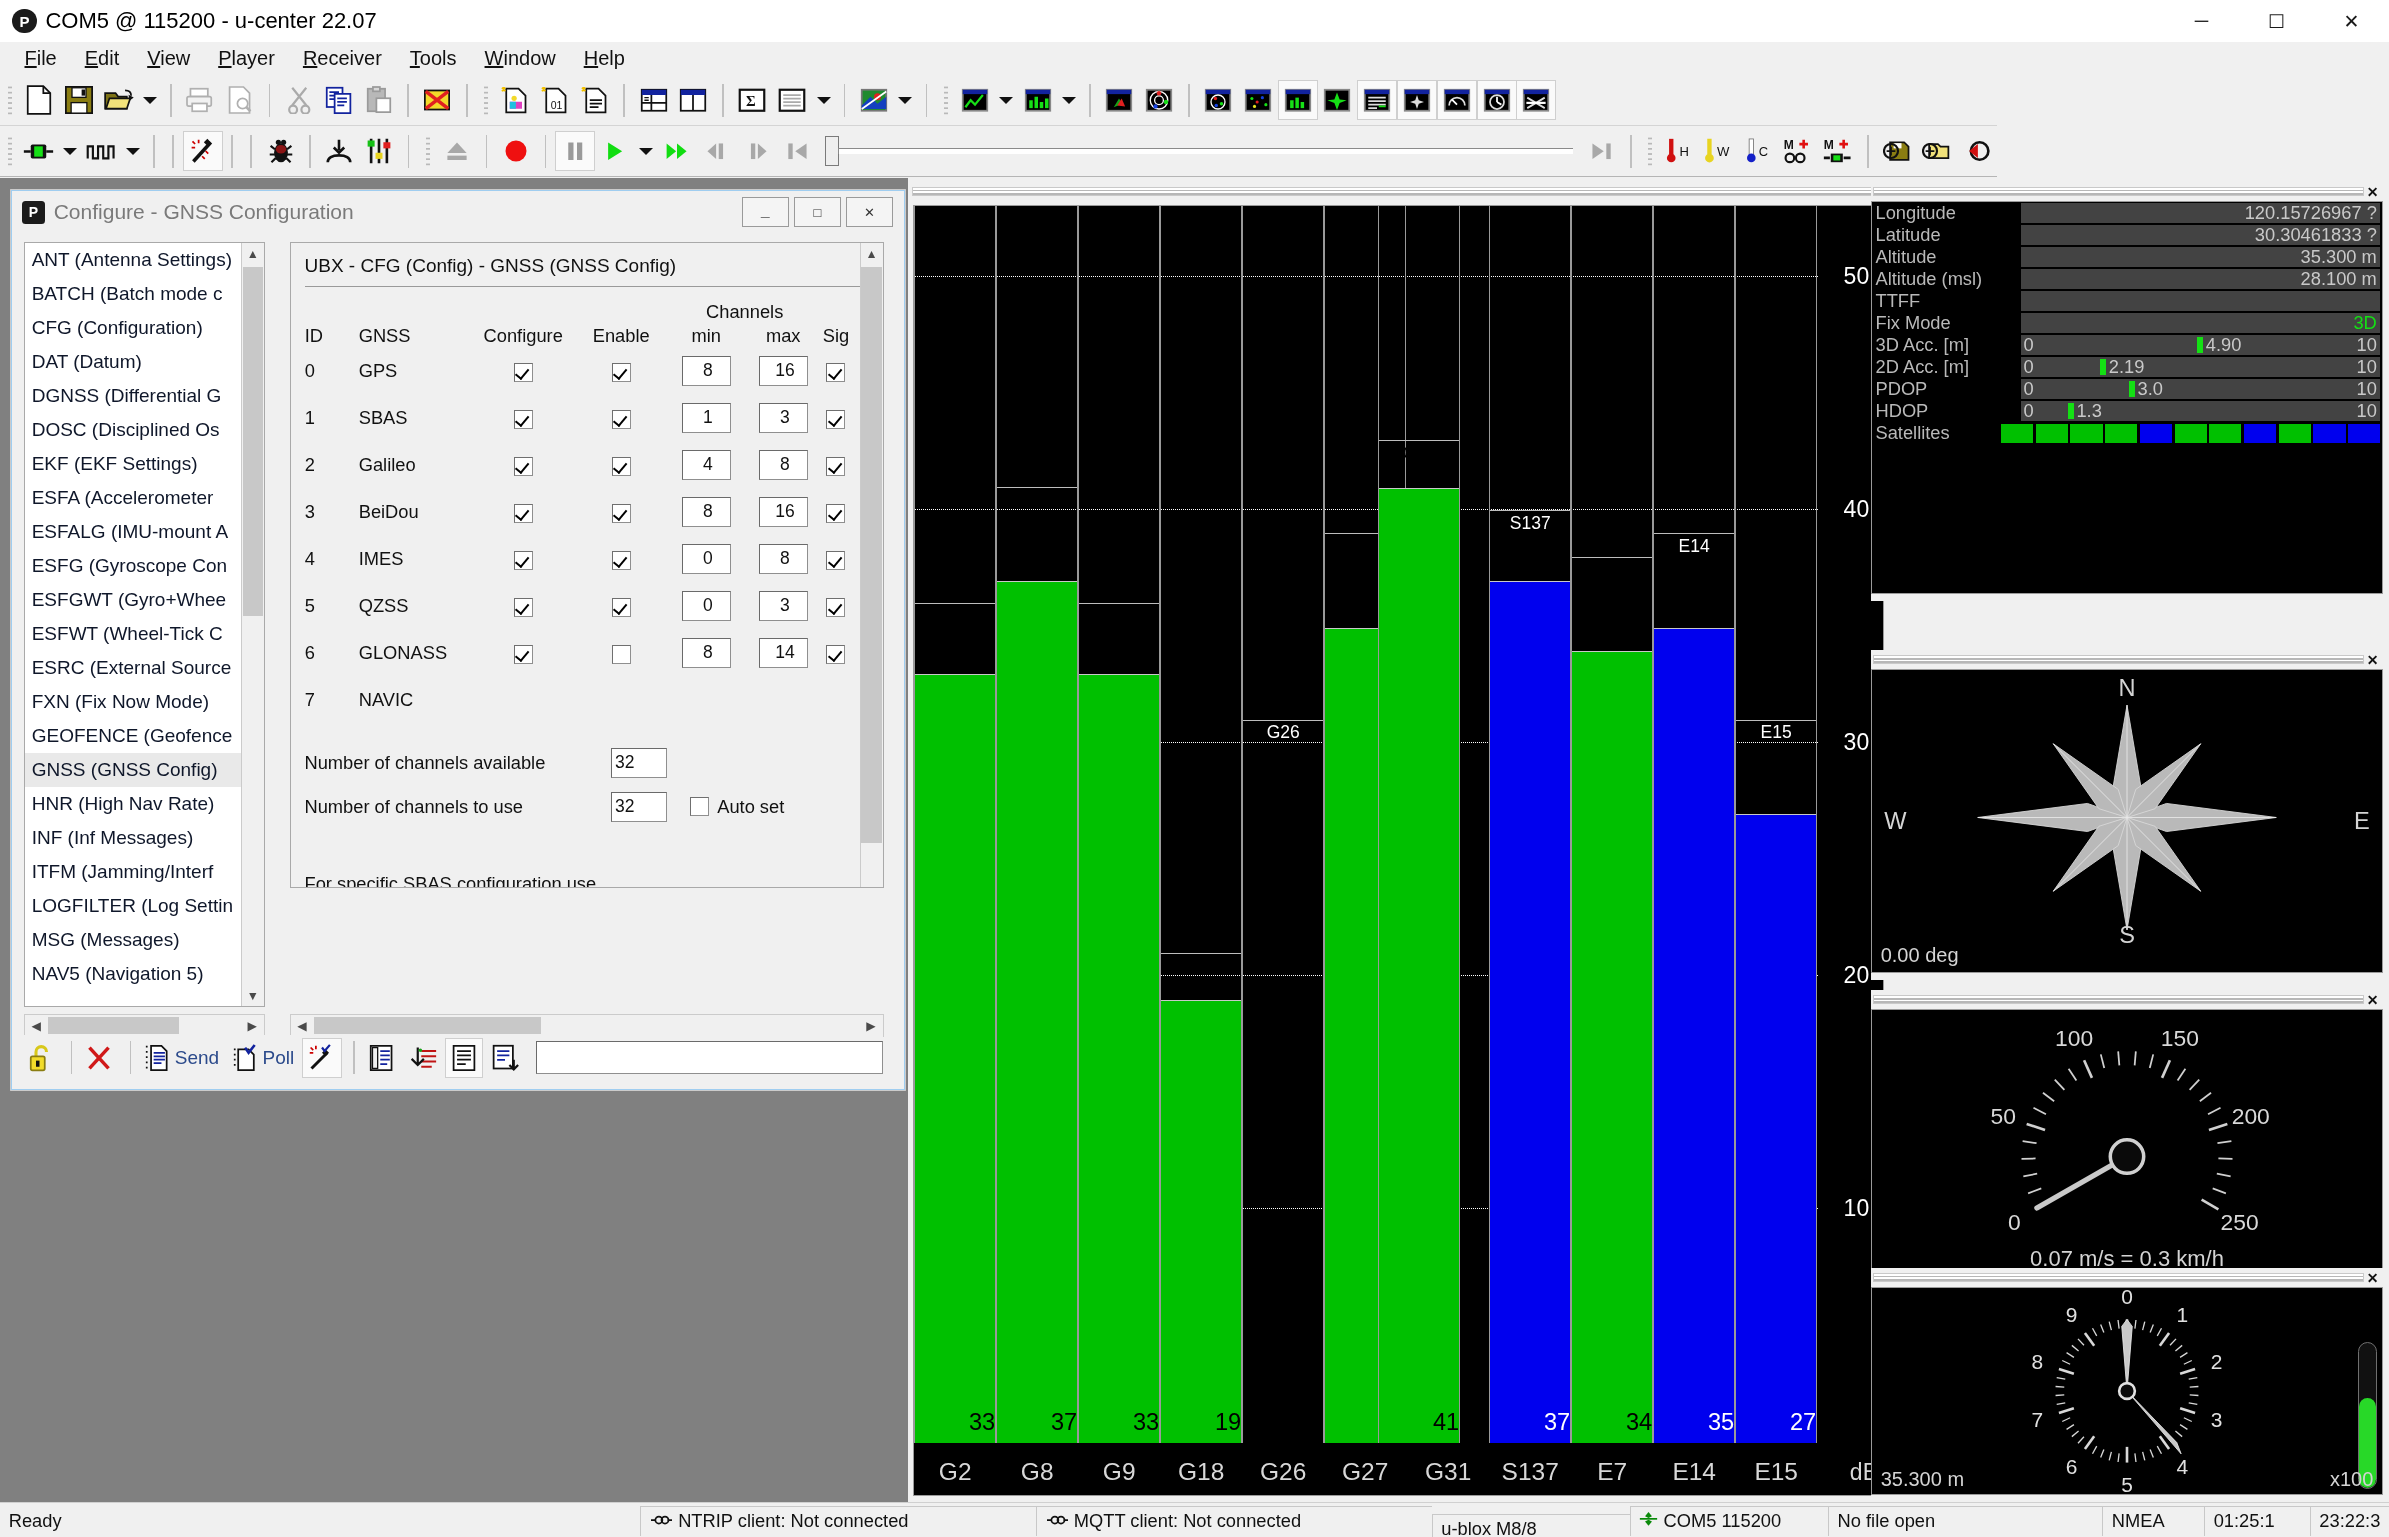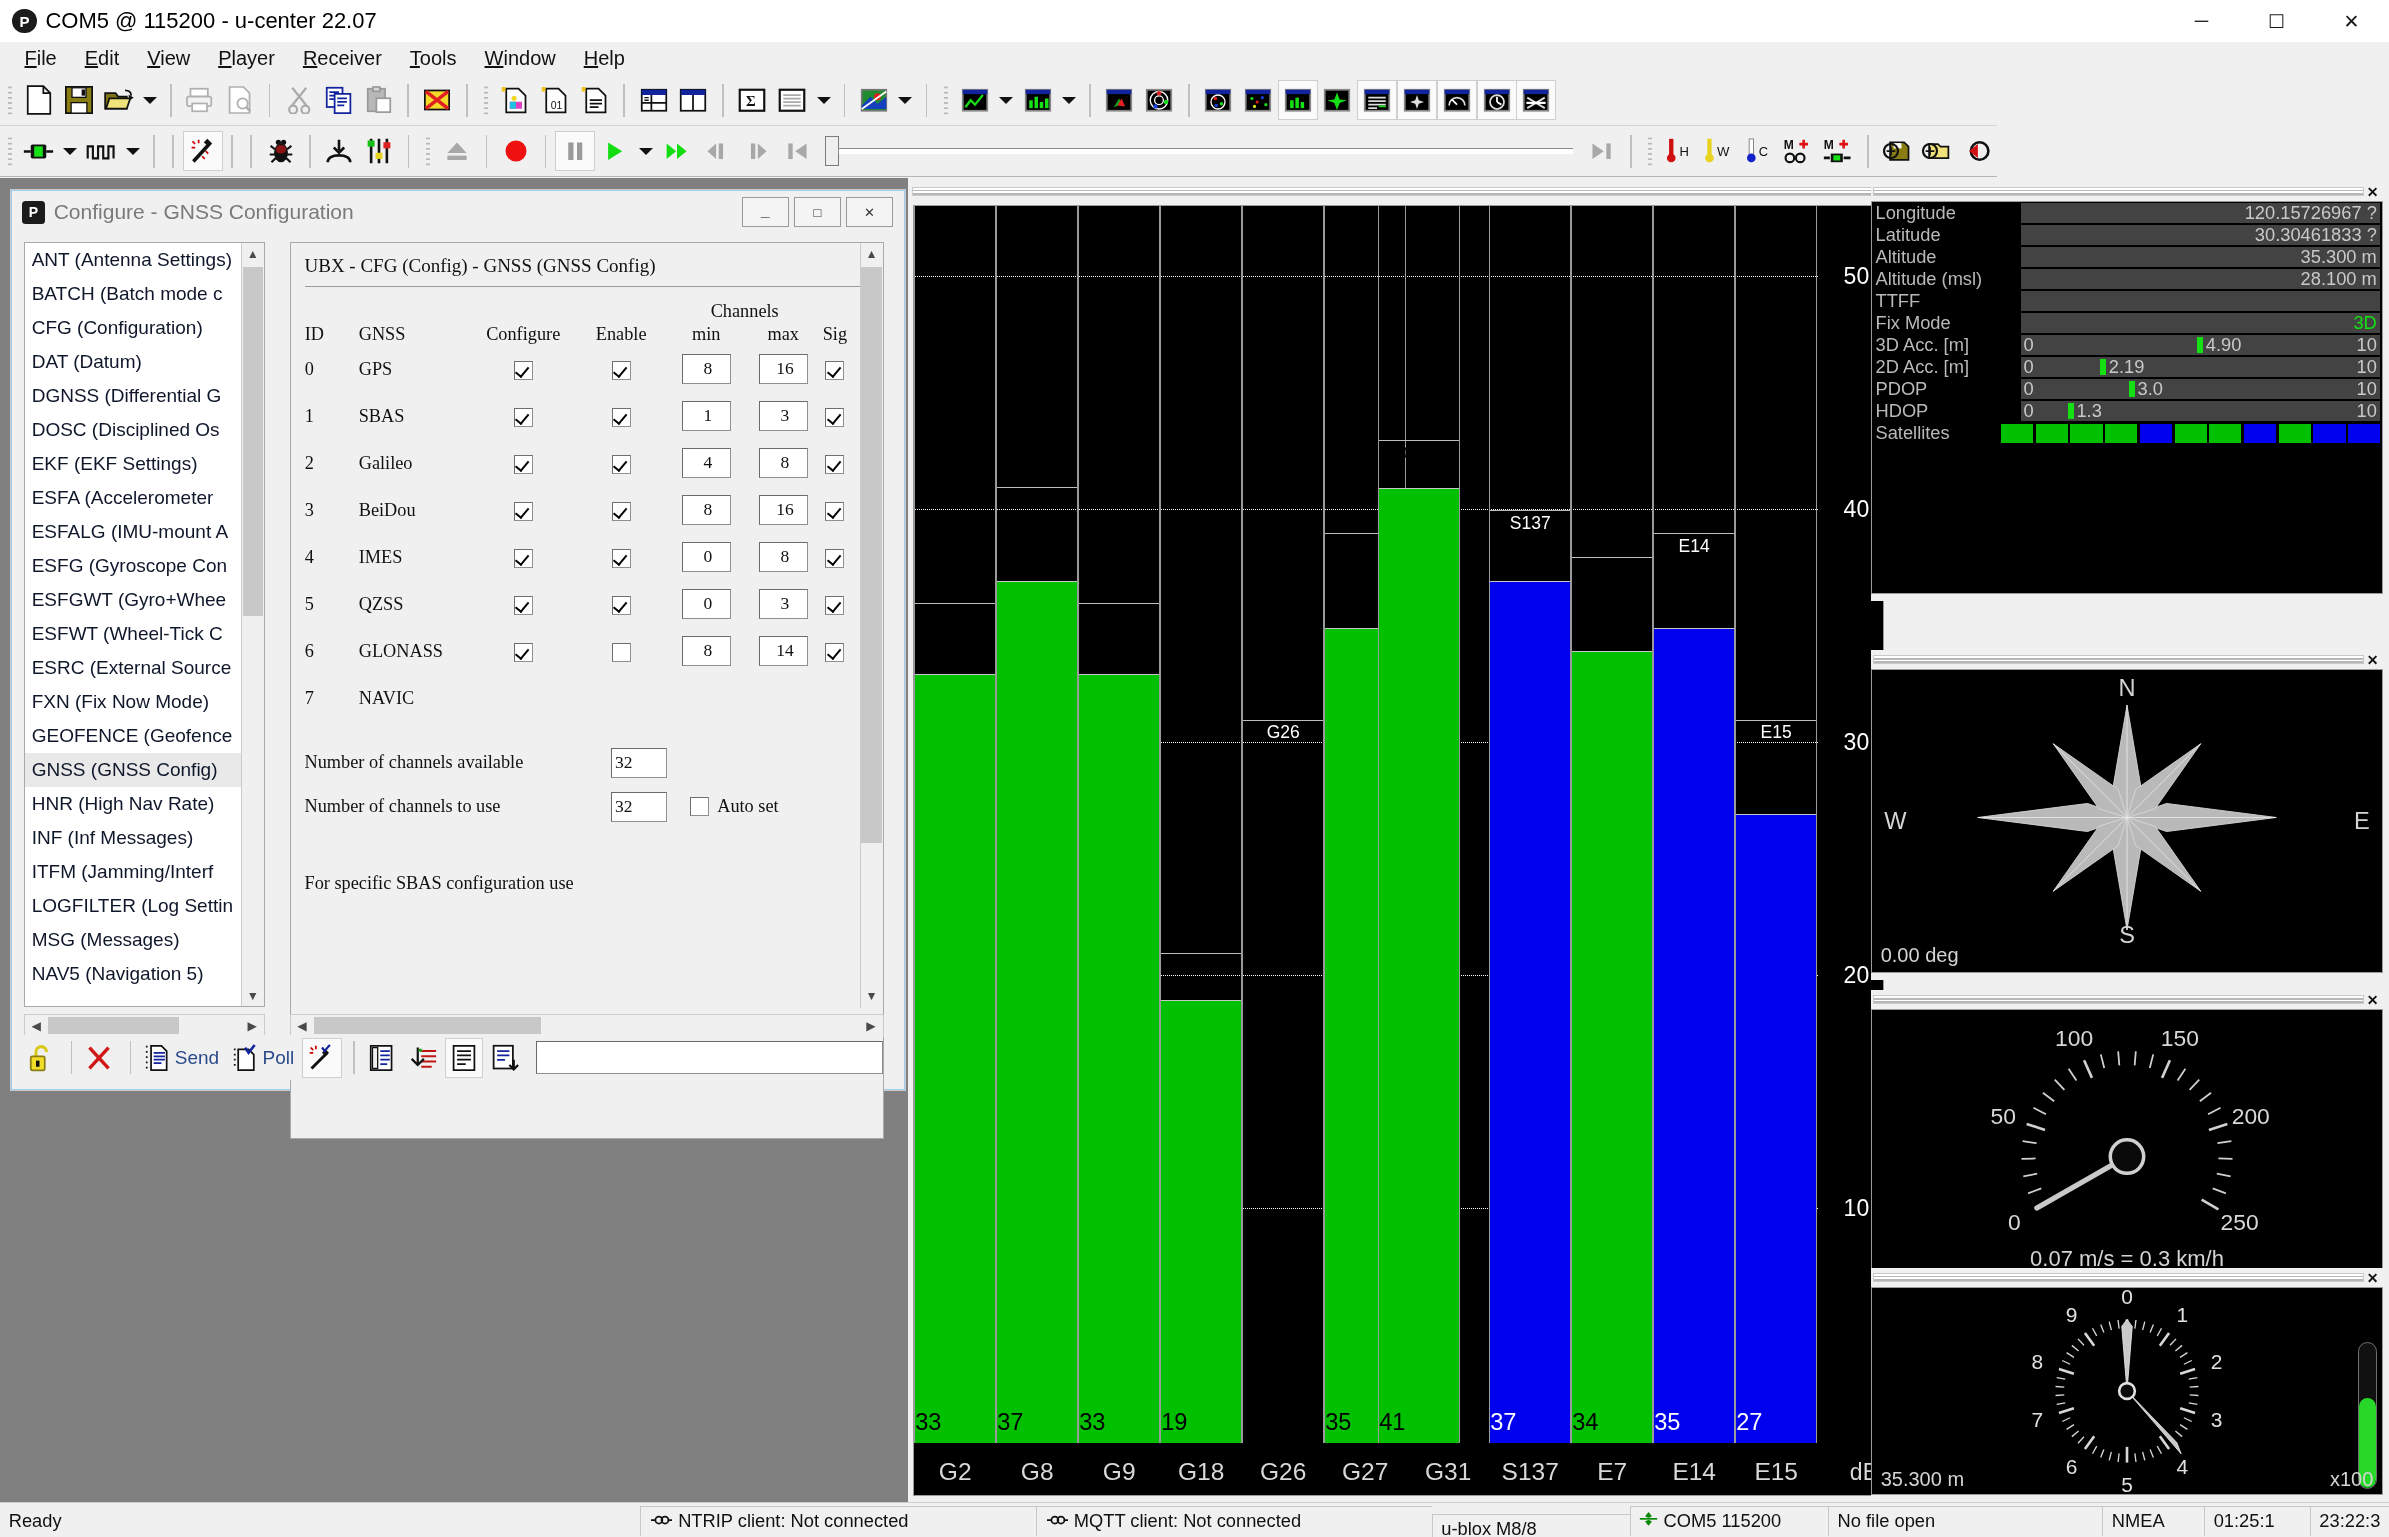--- a/index.html
+++ b/index.html
@@ -118,22 +118,22 @@
   
   .hscroll {
     position:absolute; height: 23px; background:#f0f0f0; border:0.9px solid #cbcbcb;
     display:flex; align-items:center;
   }
   .hscroll .sb-a { width:23px; text-align:center; font-size:12.2px; color:#4a4a4a; }
   .hscroll .hthumb { height: 17.5px; background:#c8c8c8; }
 
   
   #cfg-panel {
-    position:absolute; left: 278px; top:8.7px; width: 594px; height: 897px;
-    background:#f0f0f0; border:0.9px solid #a9a9a9; overflow:hidden;font-family:Liberation Serif, serif;
+    position:absolute; left: 278px; top:8.7px; width: 594px; height: 646px;
+    background:#f0f0f0; border:0.9px solid #a9a9a9; overflow:hidden;
   }
   #cfg-panel-title { font-size:19px; color:#111; padding: 12.2px 0 0 14px; }
   #cfg-hr { margin: 8.7px 15.7px 0 14px; border-top: 0.9px solid #9a9a9a; }
   #gnss-table { margin: 12.2px 0 0 12.2px; font-size: 18.3px; color:#111; }
   #gnss-table td, #gnss-table th { padding: 0; font-weight: normal; }
   .ck {
     width: 19px; height: 19px; border: 1.7px solid #8f8f8f; background:#fff;
     display:inline-block; position:relative; vertical-align:middle;
     border-top-color:#6f6f6f; border-left-color:#6f6f6f;
   }
@@ -201,21 +201,21 @@
     position:absolute; bottom: 52px; top: 0;
     border-left: 0.9px solid #9a9a9a; border-right: 0.9px solid #9a9a9a;
   }
   .bar-used { position:absolute; left:0; right:0; bottom:0; }
   .bar-cno-top { position:absolute; left:0; right:0; border-top:0.9px solid #bdbdbd; }
   .bar-name {
     position:absolute; left:0; right:0; text-align:center;
     font-size: 17.5px; font-family:"Liberation Sans", sans-serif;
   }
   .bar-val {
-    position:absolute; left:0; right:0; bottom: 7px; text-align:left;
+    position:absolute; left:0; right:0; bottom: 7px; text-align:right;
     font-size: 23.6px;
   }
   .axis-lbl {
     position:absolute; bottom: 8.7px; text-align:center; color:#d8d8d8;
     font-size: 24.5px;
   }
   #sig-axis-band {
     position:absolute; left:0; right:0; bottom:0; height:52px; background:#000;
   }
   #sig-db { position:absolute; right: 5.2px; bottom: 8.7px; color:#d8d8d8; font-size: 23px;}

